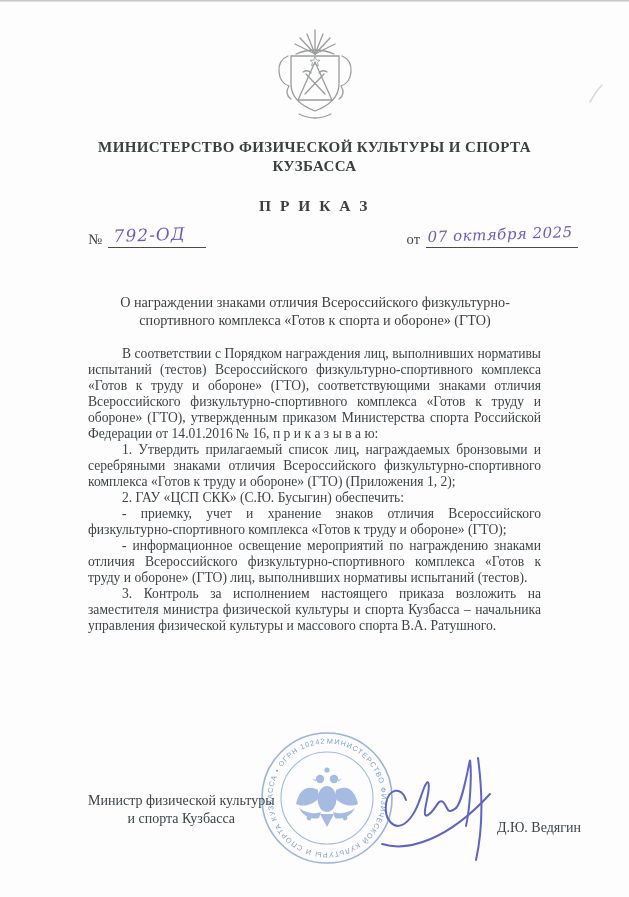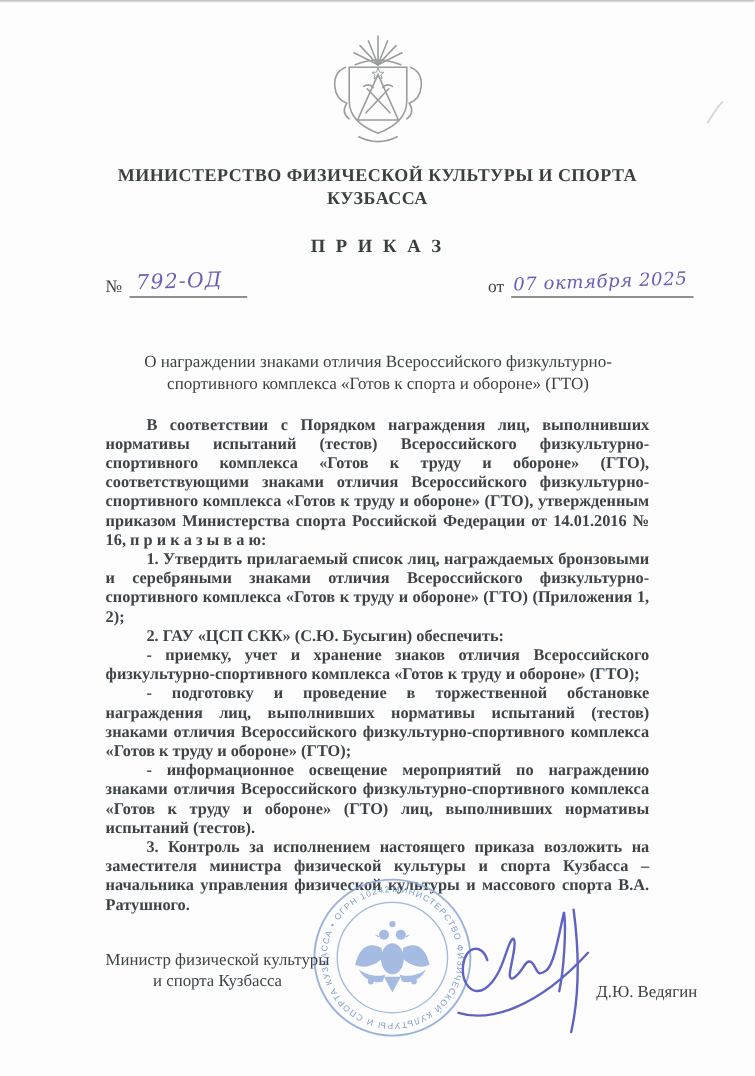--- a/index.html
+++ b/index.html
@@ -26,21 +26,21 @@
     position:absolute;bottom:0;left:6px;white-space:nowrap;
     font-family:"DejaVu Serif",serif;font-style:italic;
     color:#6a5fb6;transform:rotate(-2deg);transform-origin:left bottom;
   }
   .hand.num-val{font-size:17px;letter-spacing:1px;bottom:1px;}
   .hand.date-val{font-size:15px;letter-spacing:.5px;bottom:1px;left:2px;}
   .subject{position:absolute;top:294px;left:70px;width:490px;text-align:center;
     font-weight:normal;font-size:14.2px;line-height:17.5px;color:#39403e;}
   .body-text{position:absolute;top:346px;left:88px;width:453px;
     font-size:13.6px;line-height:16px;text-align:justify;}
-  .body-text p{margin:0;text-indent:34px;font-weight:bold;}
+  .body-text p{margin:0;text-indent:34px;}
   .sig-row{position:absolute;top:792px;left:88px;width:493px;
     display:flex;justify-content:space-between;align-items:flex-start;font-size:14px;}
   .sig-position{text-align:center;line-height:17.5px;}
   .sig-name{margin-top:28px;padding-right:0;}
   .stamp{position:absolute;left:259px;top:730px;filter:blur(.35px);}
   .signature-svg{position:absolute;left:378px;top:748px;}
   .corner-mark{position:absolute;left:588px;top:84px;opacity:.55;}
 </style>
 </head>
 <body>
@@ -108,21 +108,20 @@
   <div class="subject">
     <div>О награждении знаками отличия Всероссийского физкультурно-</div>
     <div>спортивного комплекса «Готов к спорта и обороне» (ГТО)</div>
   </div>
 
   <div class="body-text">
     <p>В соответствии с Порядком награждения лиц, выполнивших нормативы испытаний (тестов) Всероссийского физкультурно-спортивного комплекса «Готов к труду и обороне» (ГТО), соответствующими знаками отличия Всероссийского физкультурно-спортивного комплекса «Готов к труду и обороне» (ГТО), утвержденным приказом Министерства спорта Российской Федерации от 14.01.2016 № 16, п р и к а з ы в а ю:</p>
     <p>1. Утвердить прилагаемый список лиц, награждаемых бронзовыми и серебряными знаками отличия Всероссийского физкультурно-спортивного комплекса «Готов к труду и обороне» (ГТО) (Приложения 1, 2);</p>
     <p>2. ГАУ «ЦСП СКК» (С.Ю. Бусыгин) обеспечить:</p>
     <p>- приемку, учет и хранение знаков отличия Всероссийского физкультурно-спортивного комплекса «Готов к труду и обороне» (ГТО);</p>
-    <p>- подготовку и проведение в торжественной обстановке награждения лиц, выполнивших нормативы испытаний (тестов) знаками отличия Всероссийского физкультурно-спортивного комплекса «Готов к труду и обороне» (ГТО);</p>
     <p>- информационное освещение мероприятий по награждению знаками отличия Всероссийского физкультурно-спортивного комплекса «Готов к труду и обороне» (ГТО) лиц, выполнивших нормативы испытаний (тестов).</p>
     <p>3. Контроль за исполнением настоящего приказа возложить на заместителя министра физической культуры и спорта Кузбасса – начальника управления физической культуры и массового спорта В.А. Ратушного.</p>
   </div>
 
   <svg class="stamp" width="136" height="136" viewBox="0 0 136 136">
     <defs>
       <path id="ringPath" d="M 68,13.5 a 54.5,54.5 0 1 1 -0.01,0"></path>
     </defs>
     <circle cx="68" cy="68" r="65" stroke="#8aa6d6" stroke-width="1.6" fill="none" opacity=".85"></circle>
     <circle cx="68" cy="68" r="46" stroke="#8aa6d6" stroke-width="1.1" fill="none" opacity=".8"></circle>

